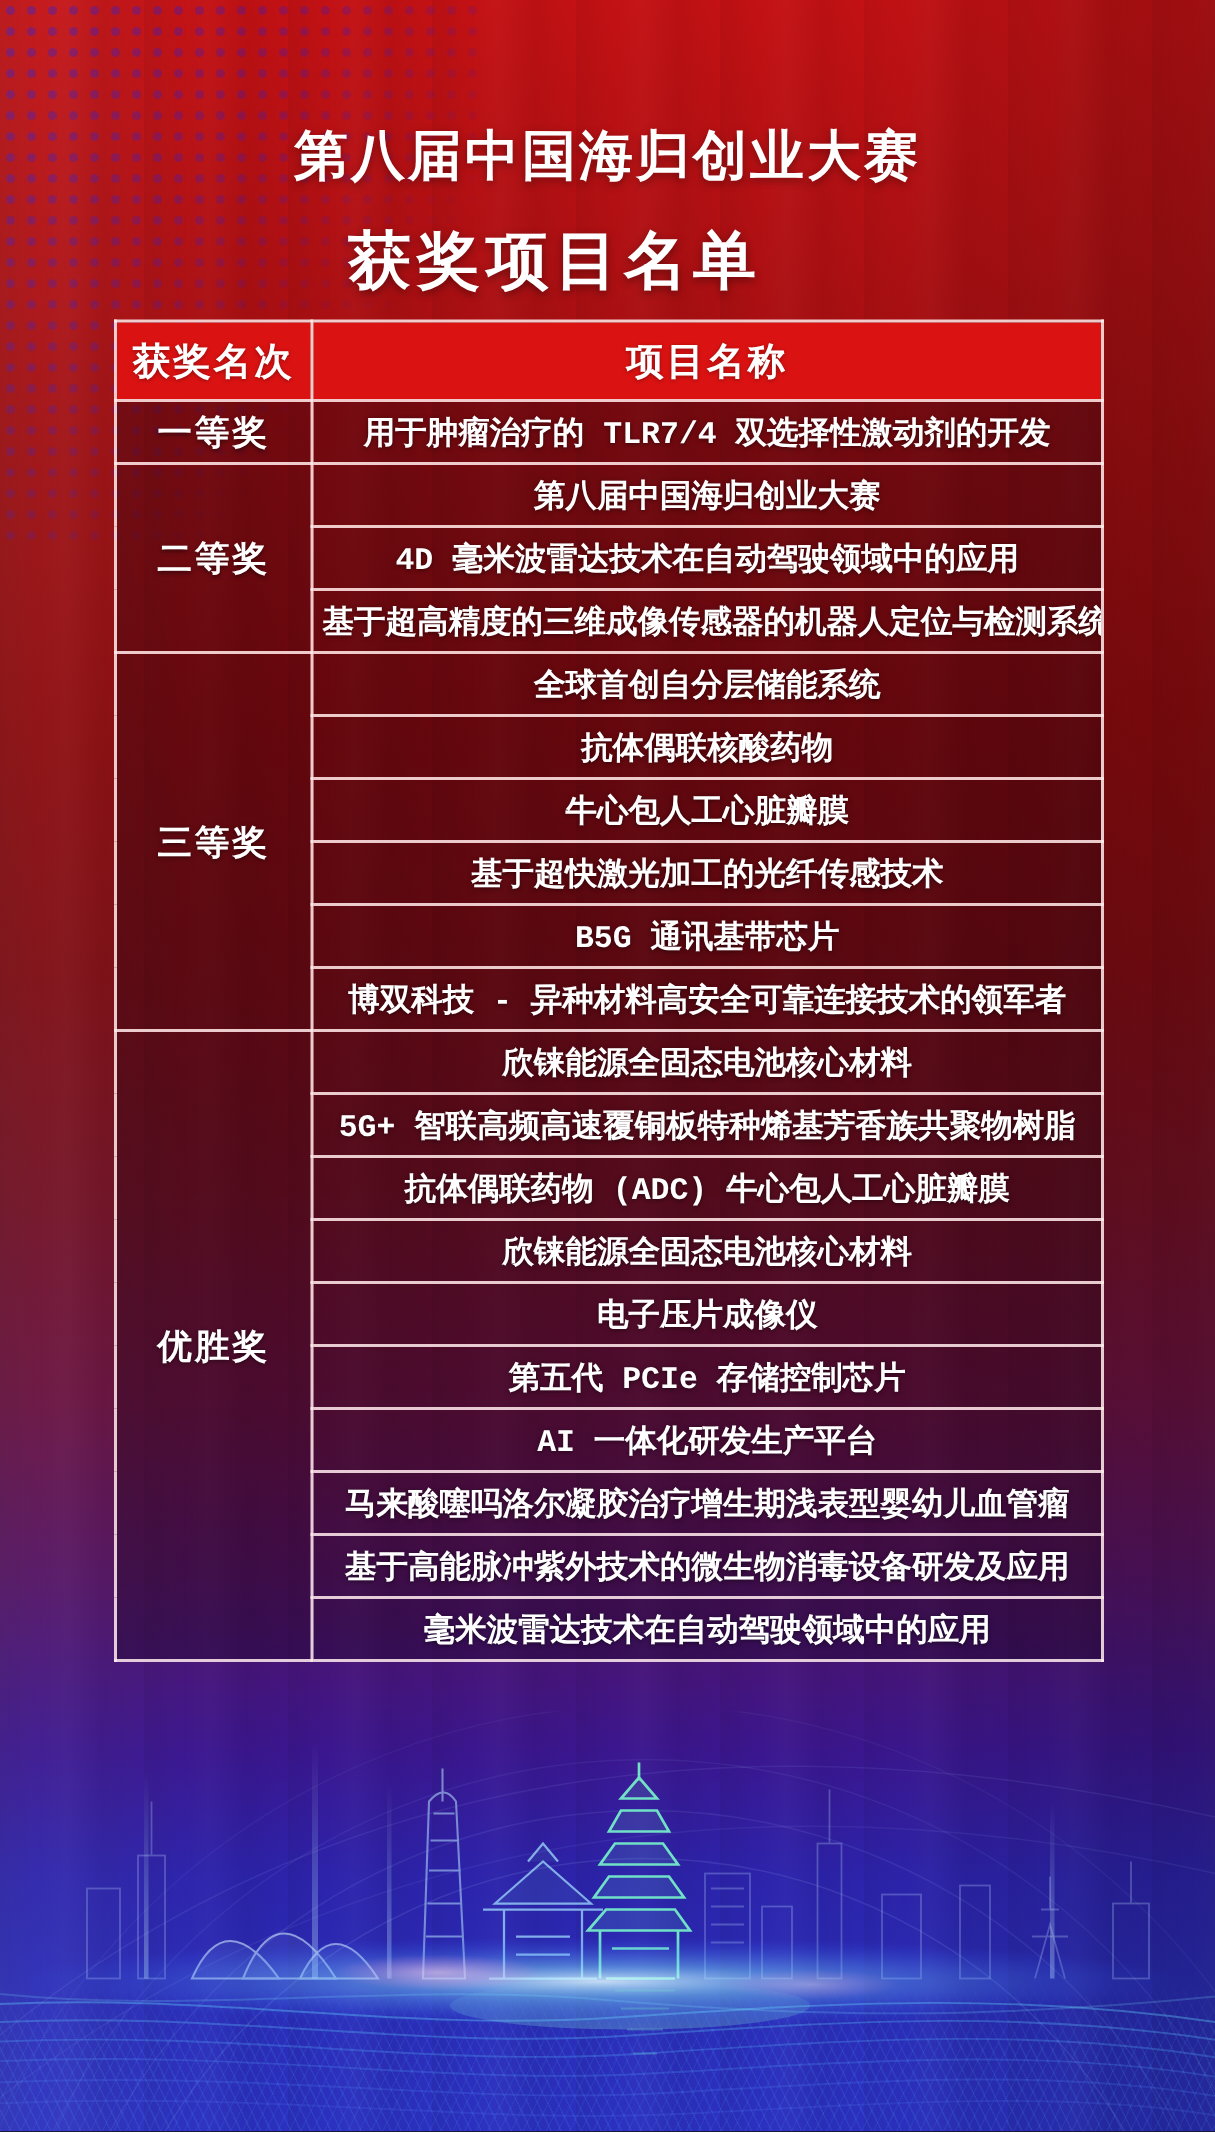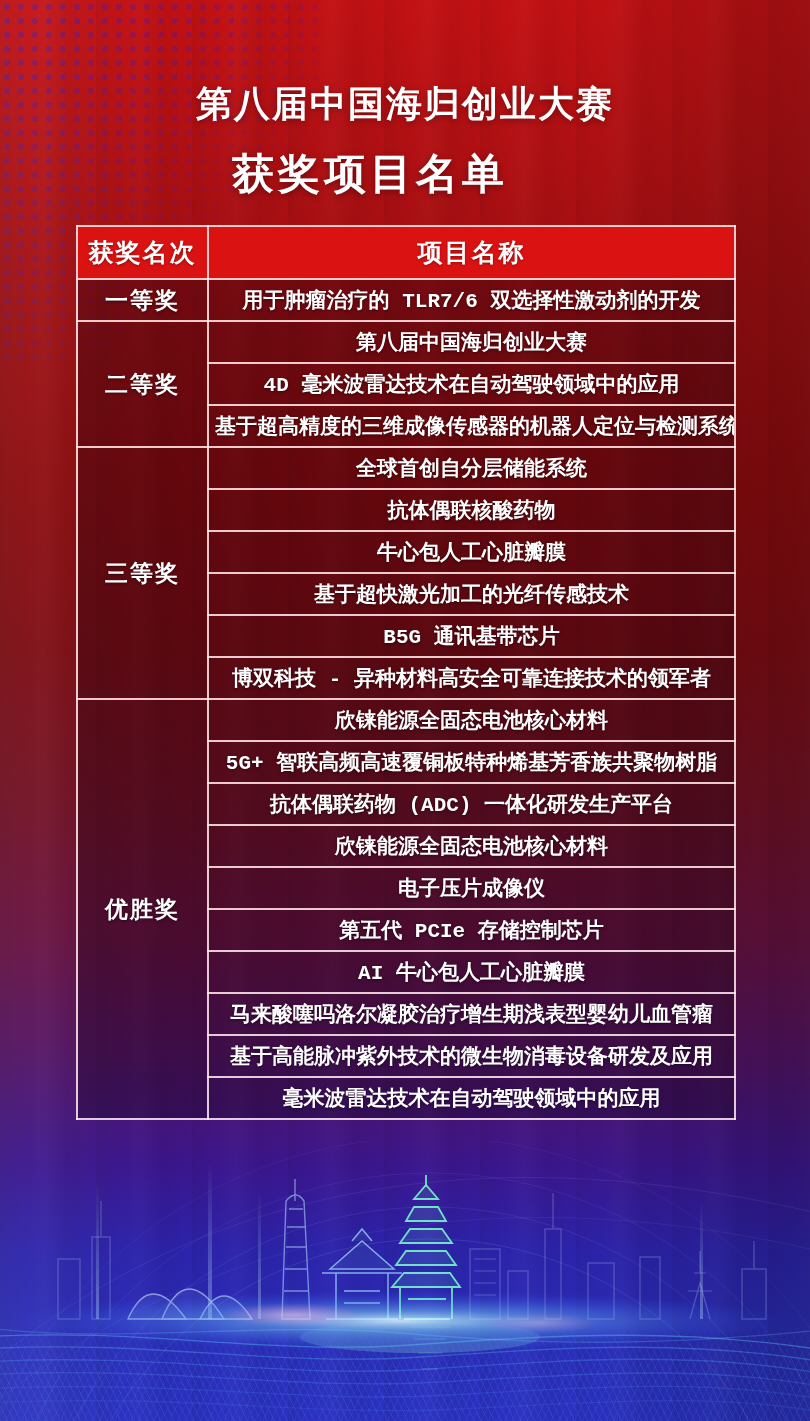--- a/index.html
+++ b/index.html
@@ -47,21 +47,21 @@
     font-size:36px;font-weight:600;letter-spacing:2px;
     text-shadow:0 2px 6px rgba(0,0,0,0.35);
   }
   .title-line2{
     position:absolute;top:132px;left:0;width:740px;
     font-size:42px;font-weight:900;letter-spacing:4px;
     text-shadow:0 2px 6px rgba(0,0,0,0.4);
     margin-top:14px;
   }
   table.awards{
-    position:absolute;left:76px;top:225px;width:660px;
+    position:absolute;left:76px;top:213px;width:660px;
     border-collapse:collapse;table-layout:fixed;
   }
   table.awards col.c1{width:131px;}
   table.awards th, table.awards td{
     border:2px solid rgba(255,236,236,0.85);
     color:#ffffff;text-align:center;vertical-align:middle;
     padding:0 6px;overflow:hidden;white-space:nowrap;
   }
   table.awards th{
     height:51px;background:#db1212;
@@ -108,21 +108,21 @@
       </colgroup>
     <thead>
       <tr>
         <th>获奖名次</th>
         <th>项目名称</th>
       </tr>
     </thead>
     <tbody>
       <tr>
         <td class="award" rowspan="1">一等奖</td>
-        <td>用于肿瘤治疗的 TLR7/6 双选择性激动剂的开发</td>
+        <td>用于肿瘤治疗的 TLR7/4 双选择性激动剂的开发</td>
       </tr>
       <tr>
         <td class="award" rowspan="3">二等奖</td>
         <td>第八届中国海归创业大赛</td>
       </tr>
       <tr>
           <td>4D 毫米波雷达技术在自动驾驶领域中的应用</td>
         </tr>
       <tr>
           <td>基于超高精度的三维成像传感器的机器人定位与检测系统</td>
@@ -147,33 +147,33 @@
           <td>博双科技 - 异种材料高安全可靠连接技术的领军者</td>
         </tr>
       <tr>
         <td class="award" rowspan="10">优胜奖</td>
         <td>欣铼能源全固态电池核心材料</td>
       </tr>
       <tr>
           <td>5G+ 智联高频高速覆铜板特种烯基芳香族共聚物树脂</td>
         </tr>
       <tr>
-          <td>抗体偶联药物 (ADC) 一体化研发生产平台</td>
+          <td>抗体偶联药物 (ADC) 牛心包人工心脏瓣膜</td>
         </tr>
       <tr>
           <td>欣铼能源全固态电池核心材料</td>
         </tr>
       <tr>
           <td>电子压片成像仪</td>
         </tr>
       <tr>
           <td>第五代 PCIe 存储控制芯片</td>
         </tr>
       <tr>
-          <td>AI 牛心包人工心脏瓣膜</td>
+          <td>AI 一体化研发生产平台</td>
         </tr>
       <tr>
           <td>马来酸噻吗洛尔凝胶治疗增生期浅表型婴幼儿血管瘤</td>
         </tr>
       <tr>
           <td>基于高能脉冲紫外技术的微生物消毒设备研发及应用</td>
         </tr>
       <tr>
           <td>毫米波雷达技术在自动驾驶领域中的应用</td>
         </tr>

